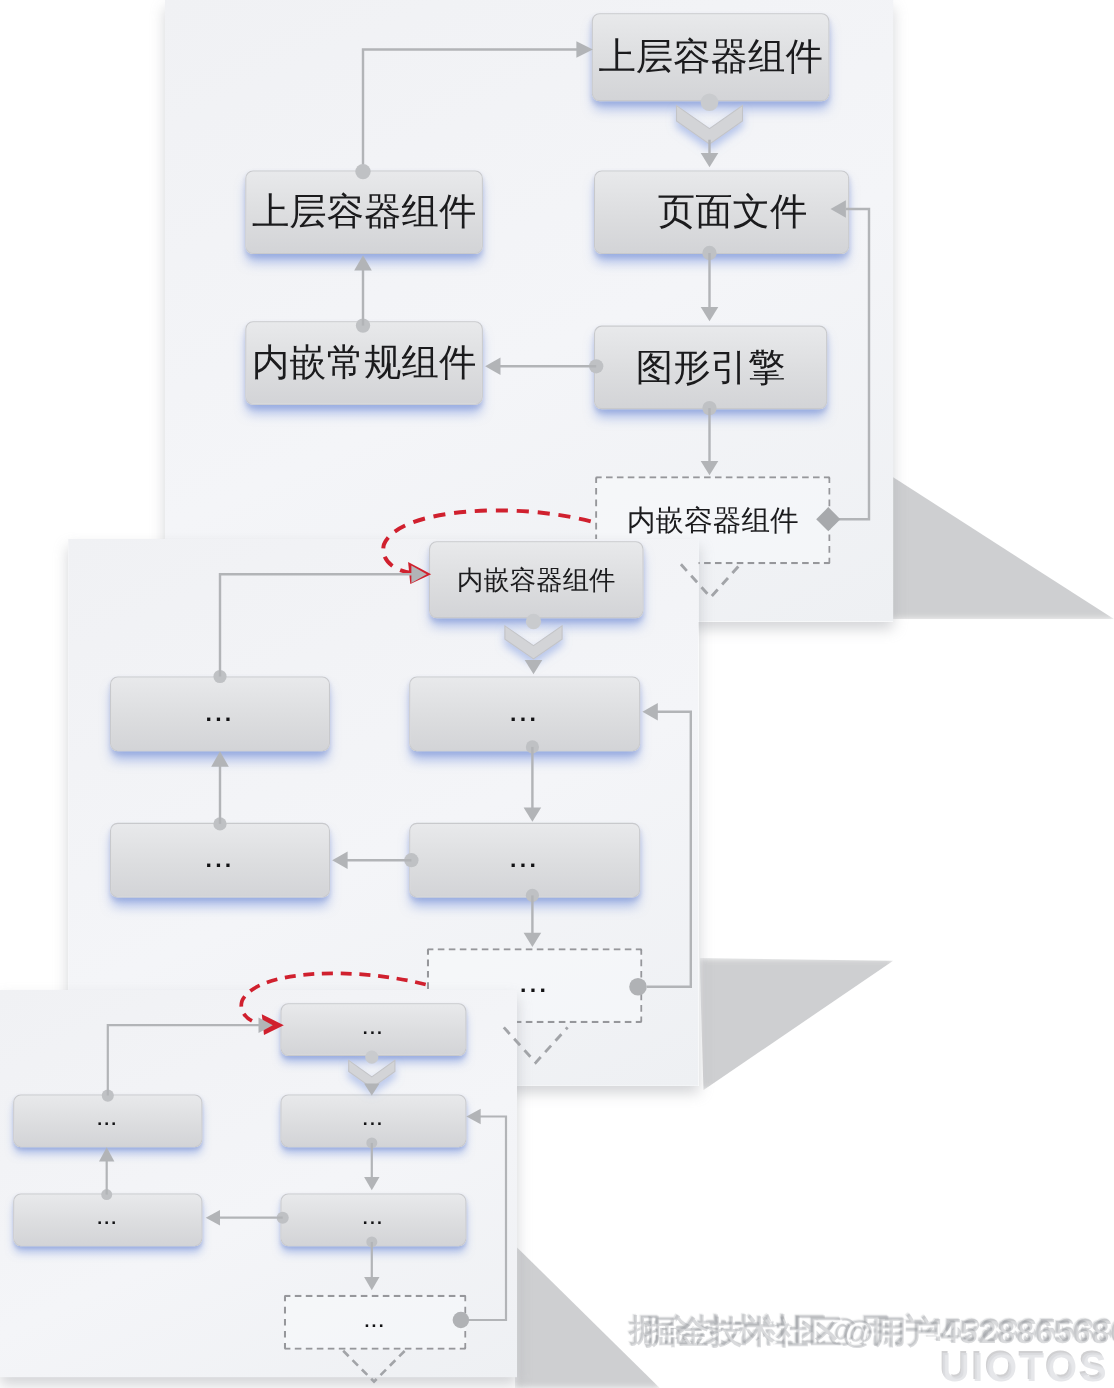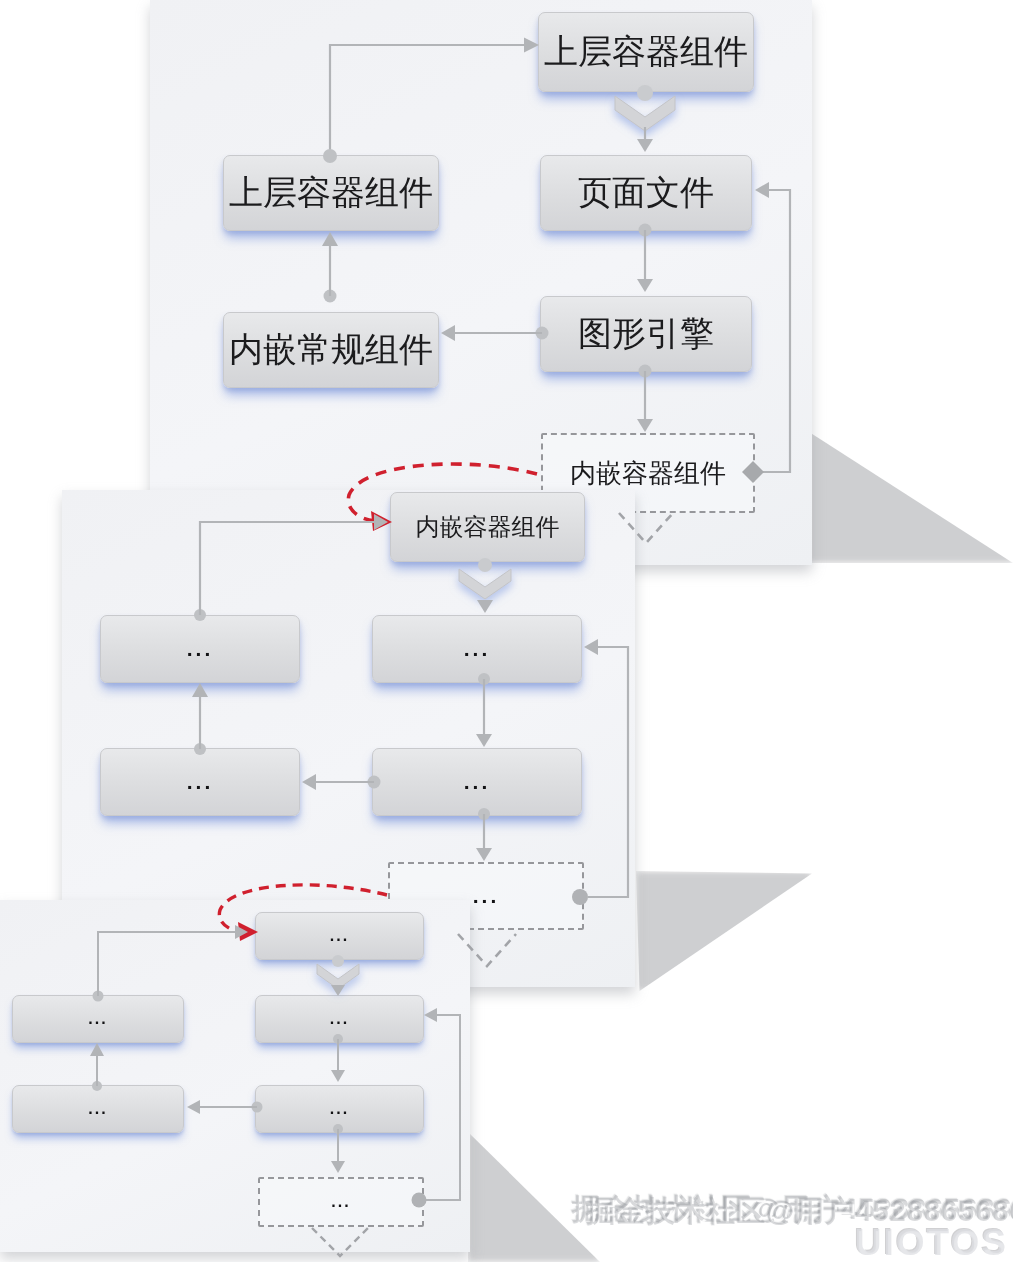--- a/index.html
+++ b/index.html
@@ -66,24 +66,24 @@
   <div class="panel" style="left:150px;top:0;width:662px;height:565px;z-index:1;"></div>
   <div class="panel" style="left:62px;top:490px;width:573px;height:497px;z-index:5;"></div>
   <div class="panel" style="left:0;top:900px;width:470px;height:352px;z-index:7;"></div>
 
   <div class="box t1 z1" style="left:538px;top:12px;width:214px;height:78px;">
     <span>上层容器组件</span>
   </div>
   <div class="box t1 z1" style="left:223px;top:155px;width:214px;height:74px;">
     <span>上层容器组件</span>
   </div>
-  <div class="box t1 z1" style="left:540px;top:155px;width:210px;height:74px;">
+  <div class="box t1 z1" style="left:540px;top:155px;width:210px;height:74px;padding-left:20px;">
     <span>页面文件</span>
   </div>
-  <div class="box t1 z1" style="left:223px;top:312px;width:214px;height:74px;">
+  <div class="box t1 z1" style="left:223px;top:292px;width:214px;height:74px;">
     <span>内嵌常规组件</span>
   </div>
   <div class="box t1 z1" style="left:540px;top:296px;width:210px;height:74px;align-items:center;">
     <span>图形引擎</span>
   </div>
   <div class="box dashed t1d z1" style="left:541px;top:433px;width:210px;height:76px;">
     <span>内嵌容器组件</span>
   </div>
 
   <div class="box t2 z2" style="left:390px;top:492px;width:193px;height:68px;">

